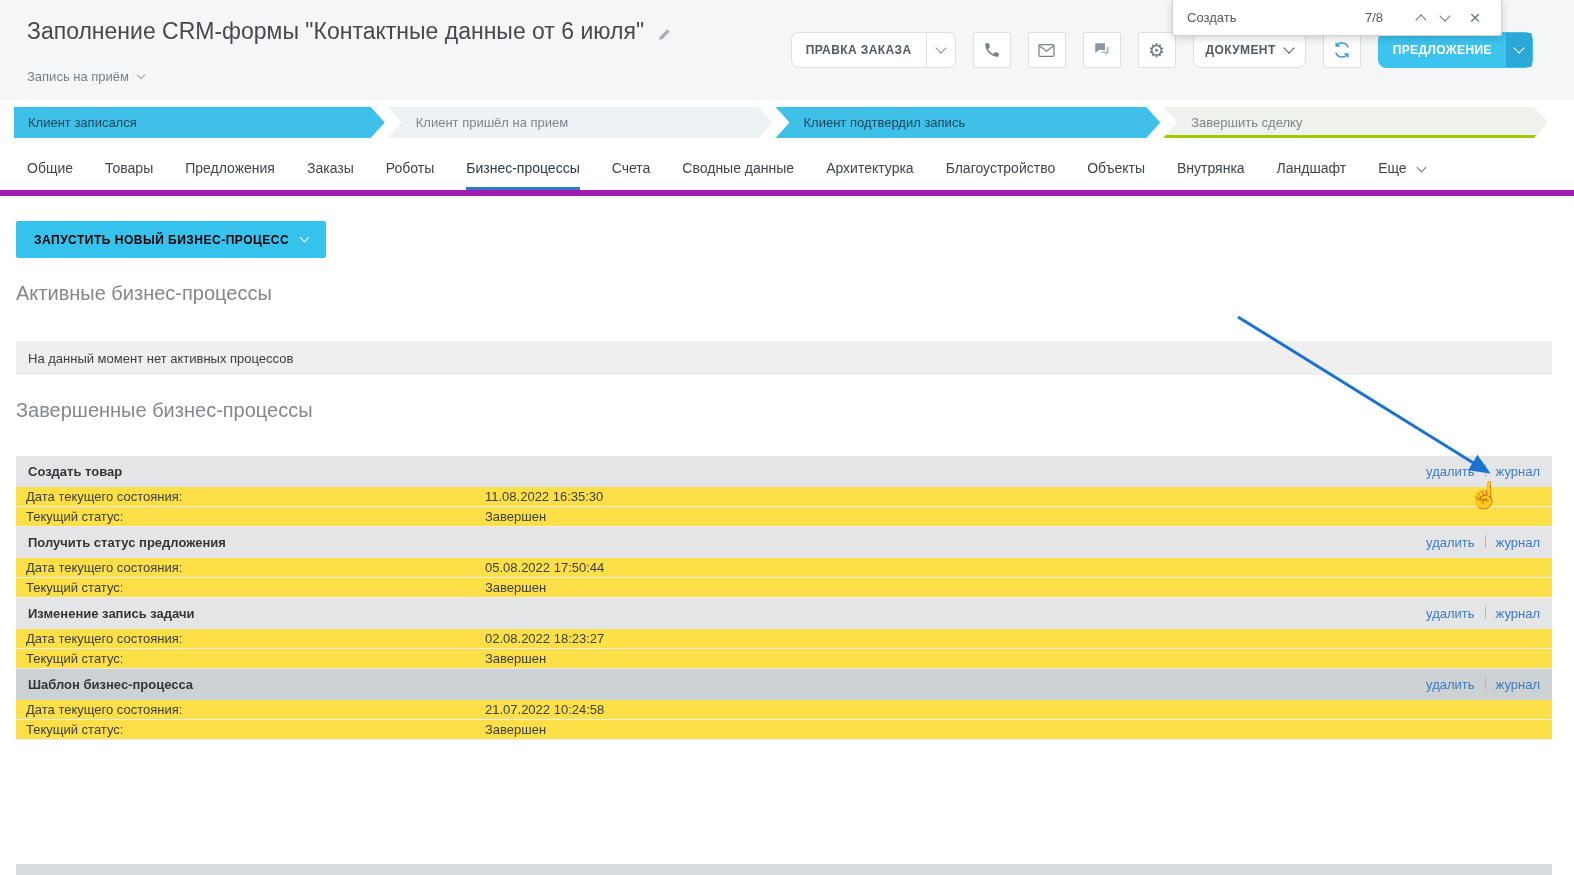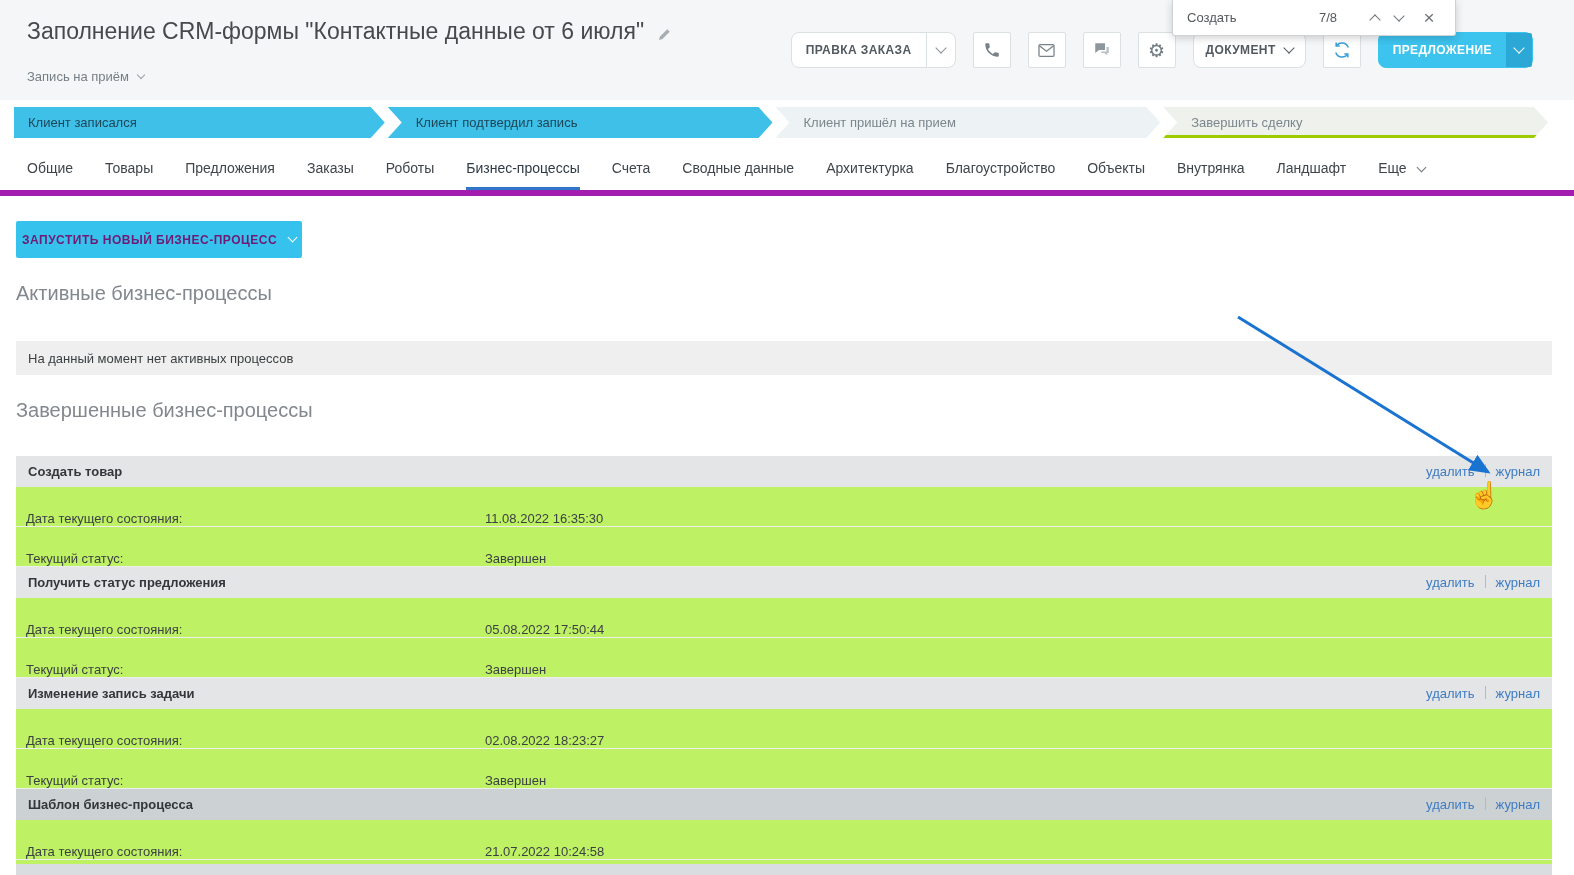--- a/index.html
+++ b/index.html
@@ -39,40 +39,40 @@
 
   
   .tabs { position:absolute; top:156px; left:0; right:0; height:40px; padding-left:27px; display:flex; align-items:flex-end; gap:32px; border-bottom:6px solid #a21caf; box-sizing:border-box; background:#fff; white-space:nowrap; z-index:1; }
   .tab { font-size:14px; color:#3f454b; padding-bottom:11px; border-bottom:3px solid transparent; cursor:pointer; }
   .tab.active { color:#2e3a46; border-bottom-color:#3076c9; }
   .tab.more::after { content:""; display:inline-block; width:6px; height:6px; border-right:1.5px solid #6e767d; border-bottom:1.5px solid #6e767d; transform:rotate(45deg); margin-left:7px; position:relative; top:-2px; }
 
   
   .content { position:absolute; top:196px; left:16px; right:22px; }
   .start-btn-row { margin-top:25px; }
-  .start-btn { height:37px; background:#35c3ee; color:#701a75; border:none; border-radius:2px; font-size:12px; font-weight:bold; letter-spacing:.5px; padding:0 6px; display:inline-flex; align-items:center; gap:12px; cursor:pointer; font-family:inherit; }
+  .start-btn { height:37px; background:#35c3ee; color:#000000; border:none; border-radius:2px; font-size:12px; font-weight:bold; letter-spacing:.5px; padding:0 18px; display:inline-flex; align-items:center; gap:12px; cursor:pointer; font-family:inherit; }
   .start-btn .chev { color:#fff; width:6px; height:6px; }
   .section-title { margin:24px 0 0 0; font-size:20px; font-weight:400; color:#82888d; }
   .section-title.second { margin-top:24px; }
   .empty-bar { margin-top:36px; background:#efefef; height:34px; display:flex; align-items:center; padding:0 12px; font-size:13px; color:#3c4043; }
 
   .process-list { margin-top:34px; }
   .process-header { height:31px; background:#e4e5e6; display:flex; align-items:center; justify-content:space-between; padding:0 12px; }
   .process:nth-child(4) .process-header { background:#ccd1d4; }
   .process-title { font-weight:bold; font-size:13px; color:#33373b; }
   .process-links { display:flex; align-items:flex-start; gap:10px; font-size:13px; }
   .process-links a { color:#3e7cc4; cursor:pointer; text-decoration:none; }
   .vdiv { width:1px; height:13px; background:#b6babd; }
-  .process-row { height:40px; display:flex; align-items:flex-end; padding-left:10px; border-bottom:1px solid #ededee; font-size:13px; color:#3c4043; background:#bef264; box-sizing:border-box; }
+  .process-row { height:20px; display:flex; align-items:center; padding-left:10px; border-bottom:1px solid #ededee; font-size:13px; color:#3c4043; background:#fde047; box-sizing:border-box; }
   .row-label { width:459px; flex:none; }
 
   .bottom-partial { position:absolute; left:16px; right:22px; bottom:0; height:11px; background:#dadde0; }
 
   
-  .find-overlay { position:absolute; top:0; left:1172px; width:284px; height:36px; background:#fff; border:1px solid #cfd3d6; border-top:none; border-radius:0 0 3px 3px; box-shadow:0 2px 8px rgba(0,0,0,.18); display:flex; align-items:center; padding:0 14px; box-sizing:border-box; z-index:50; font-size:13px; color:#53585e; }
+  .find-overlay { position:absolute; top:0; left:1172px; width:330px; height:36px; background:#fff; border:1px solid #cfd3d6; border-top:none; border-radius:0 0 3px 3px; box-shadow:0 2px 8px rgba(0,0,0,.18); display:flex; align-items:center; padding:0 14px; box-sizing:border-box; z-index:50; font-size:13px; color:#53585e; }
   .fo-spacer { flex:1; }
   .fo-counter { margin-right:26px; color:#53585e; }
   .fo-btn { width:24px; height:24px; display:flex; align-items:center; justify-content:center; color:#6e757b; cursor:pointer; }
   .fo-close { font-size:19px; line-height:1; margin-left:6px; }
 
   
   .annotation-svg { position:absolute; top:0; left:0; z-index:40; pointer-events:none; }
   .cursor-glyph { position:absolute; left:1468px; top:480px; font-size:26px; color:#2b2b2b; z-index:41; pointer-events:none; }
 </style>
 </head>
@@ -140,26 +140,26 @@
         </span>
     </div>
   </div>
 
   <div class="stage-bar">
 
       <div class="stage done">
         <span class="stage-label">Клиент записался</span>
       </div>
 
+      <div class="stage pending">
+        <span class="stage-label">Клиент пришёл на прием</span>
+      </div>
+
       <div class="stage done">
         <span class="stage-label">Клиент подтвердил запись</span>
-      </div>
-
-      <div class="stage pending">
-        <span class="stage-label">Клиент пришёл на прием</span>
       </div>
 
       <div class="stage final">
         <span class="stage-label">Завершить сделку</span>
       </div>
 
   </div>
 
   <div class="tabs">
 

